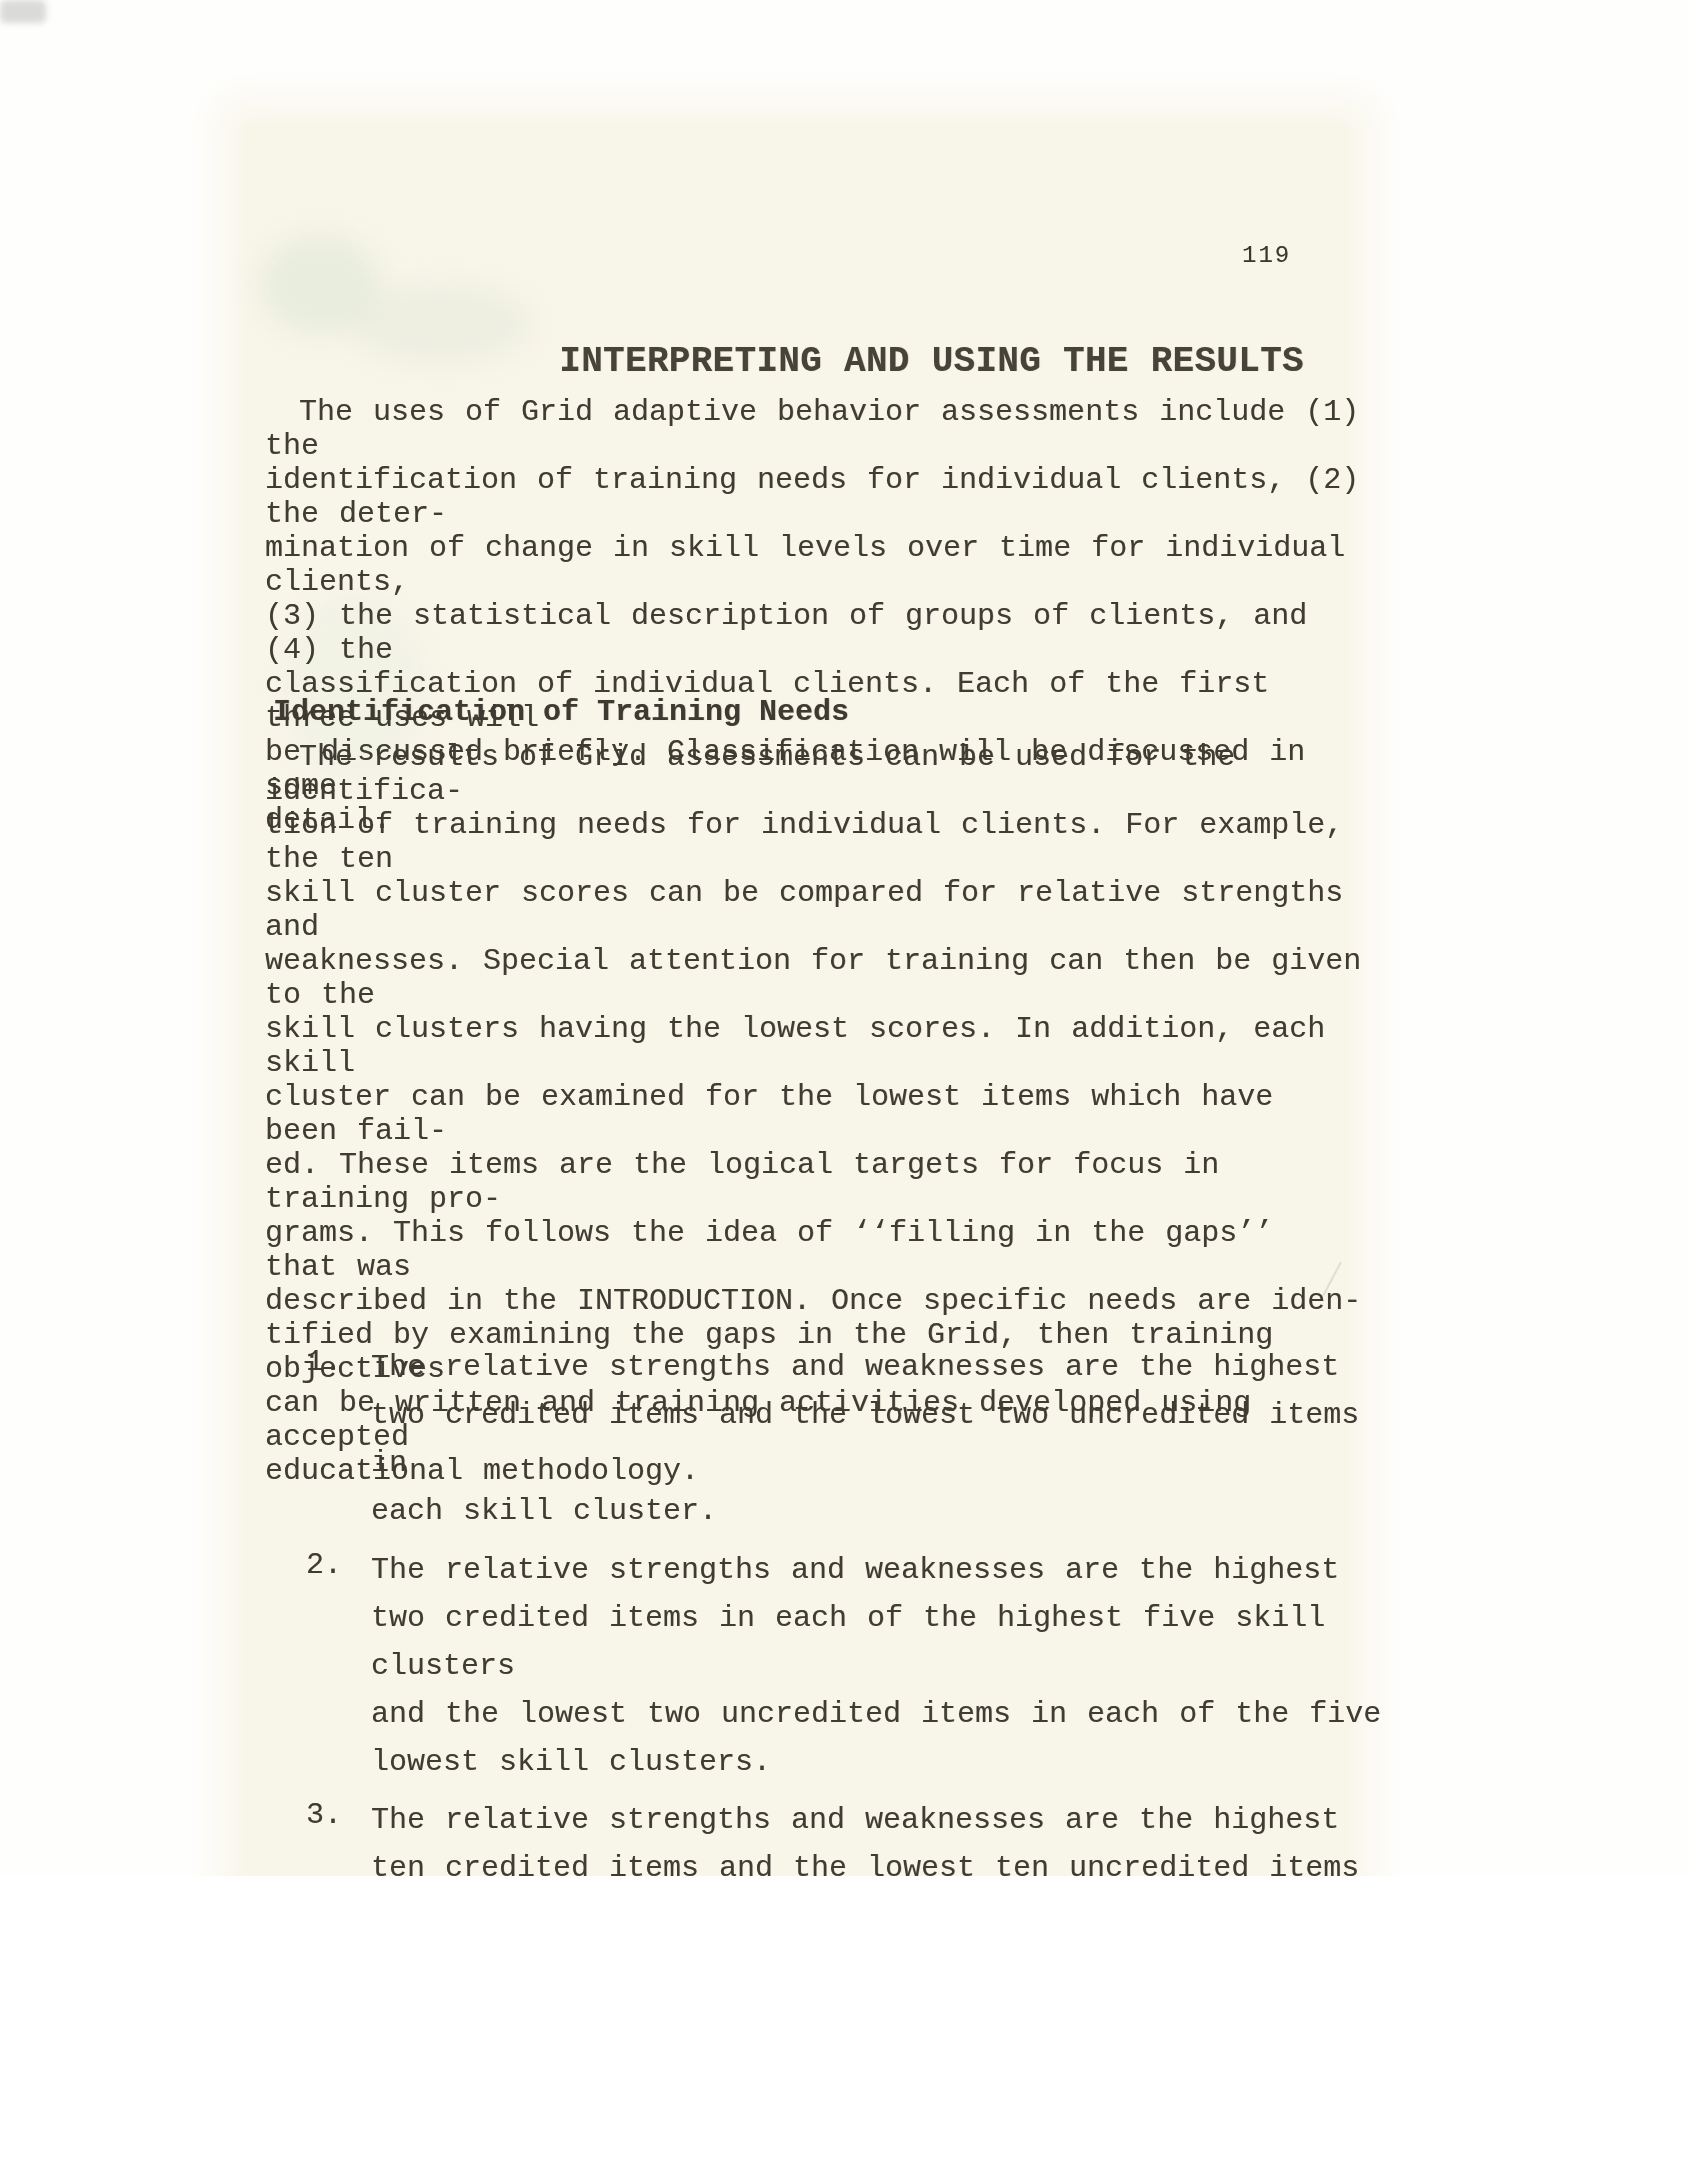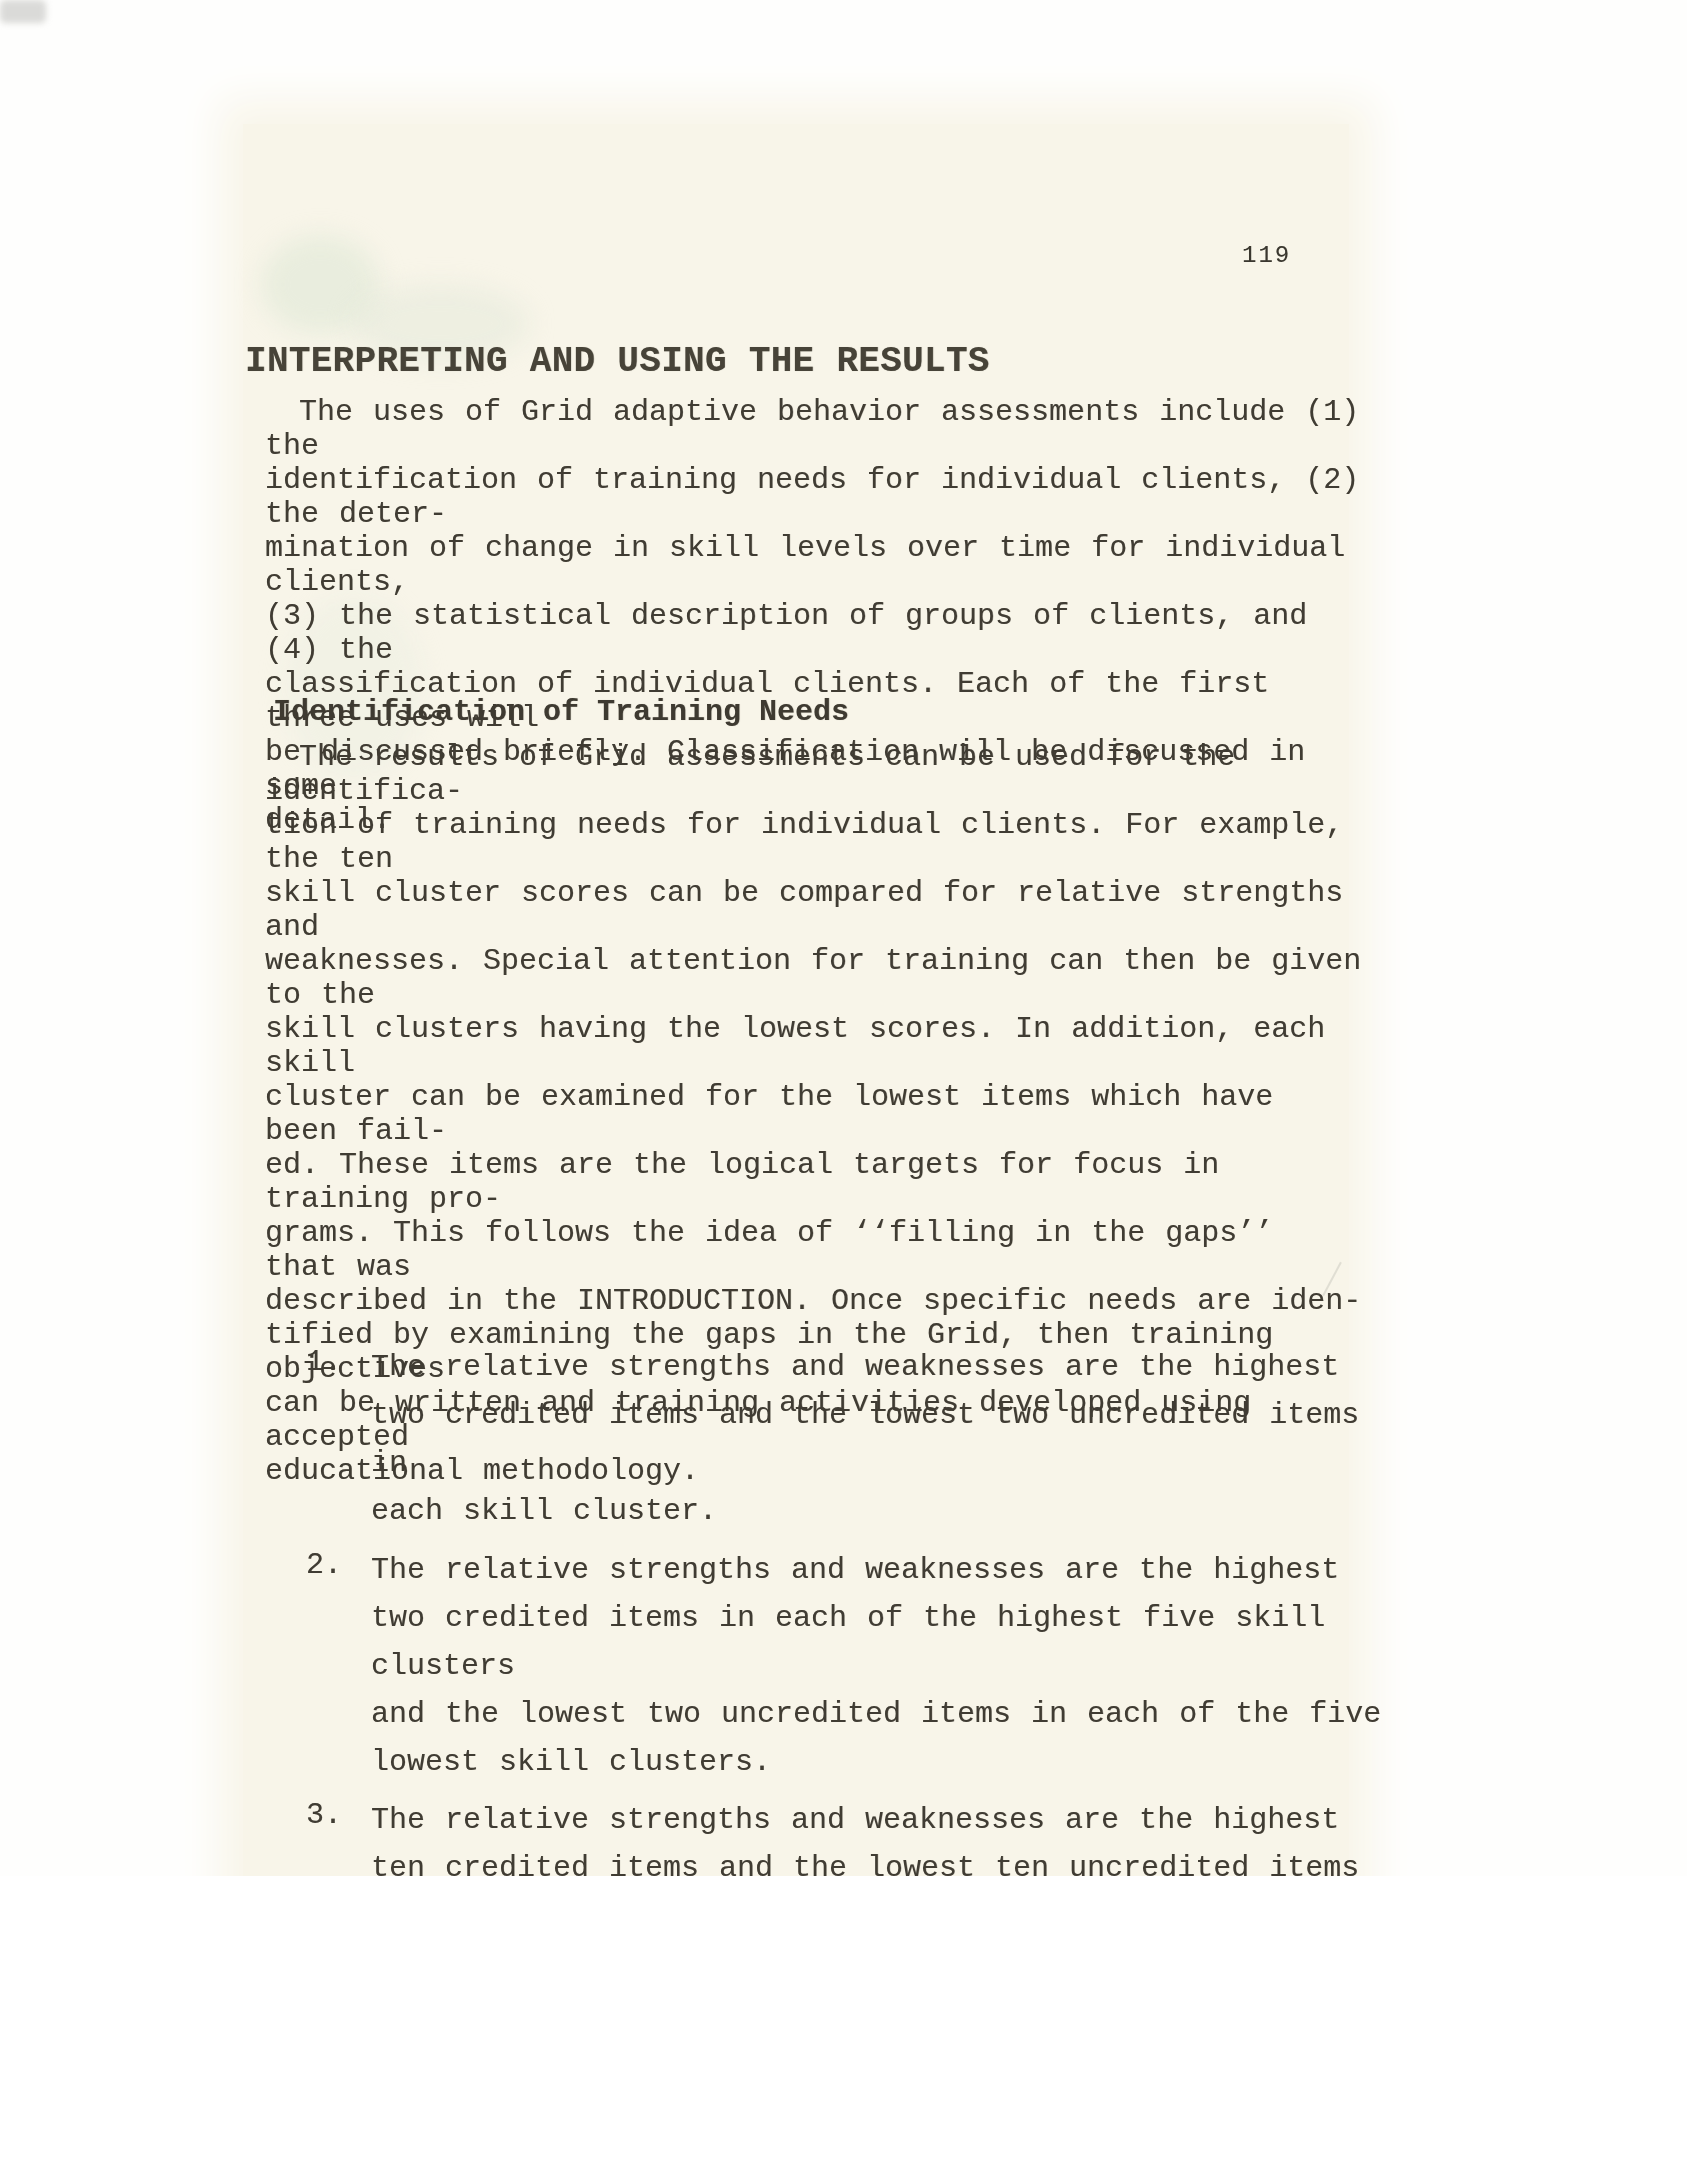--- a/index.html
+++ b/index.html
@@ -23,21 +23,21 @@
 
   .ink { color:#403c33; text-shadow:0.3px 0.3px 0.6px rgba(62,58,48,0.35); }
 
   .page-number {
     position:absolute; left:1242px; top:242px;
     font-size:24px; font-weight:400; letter-spacing:2px; color:#3a372f;
     text-shadow:0.3px 0.3px 0.5px rgba(62,58,48,0.3);
   }
   .title {
     position:absolute; left:245px; top:341px; width:1059px; margin:0;
-    text-align:left; font-size:36px; font-weight:700; letter-spacing:0.3px;
+    text-align:right; font-size:36px; font-weight:700; letter-spacing:0.3px;
     color:#474338; white-space:nowrap;
     text-shadow:0.4px 0.4px 0.7px rgba(62,58,48,0.4);
   }
   .para {
     position:absolute; left:265px; width:1098px;
     font-size:30px; line-height:34px; word-spacing:2px;
     white-space:pre-line; text-indent:34px;
   }
   .p1 { top:395px; }
   .section-heading {

